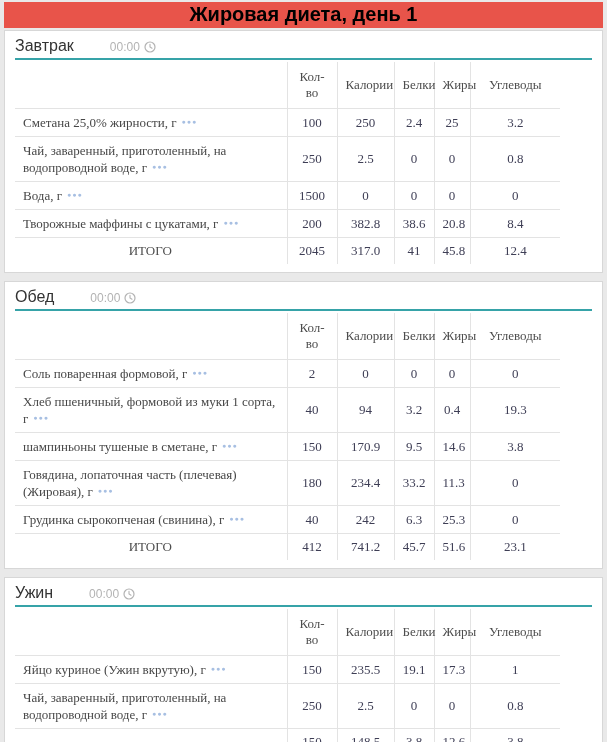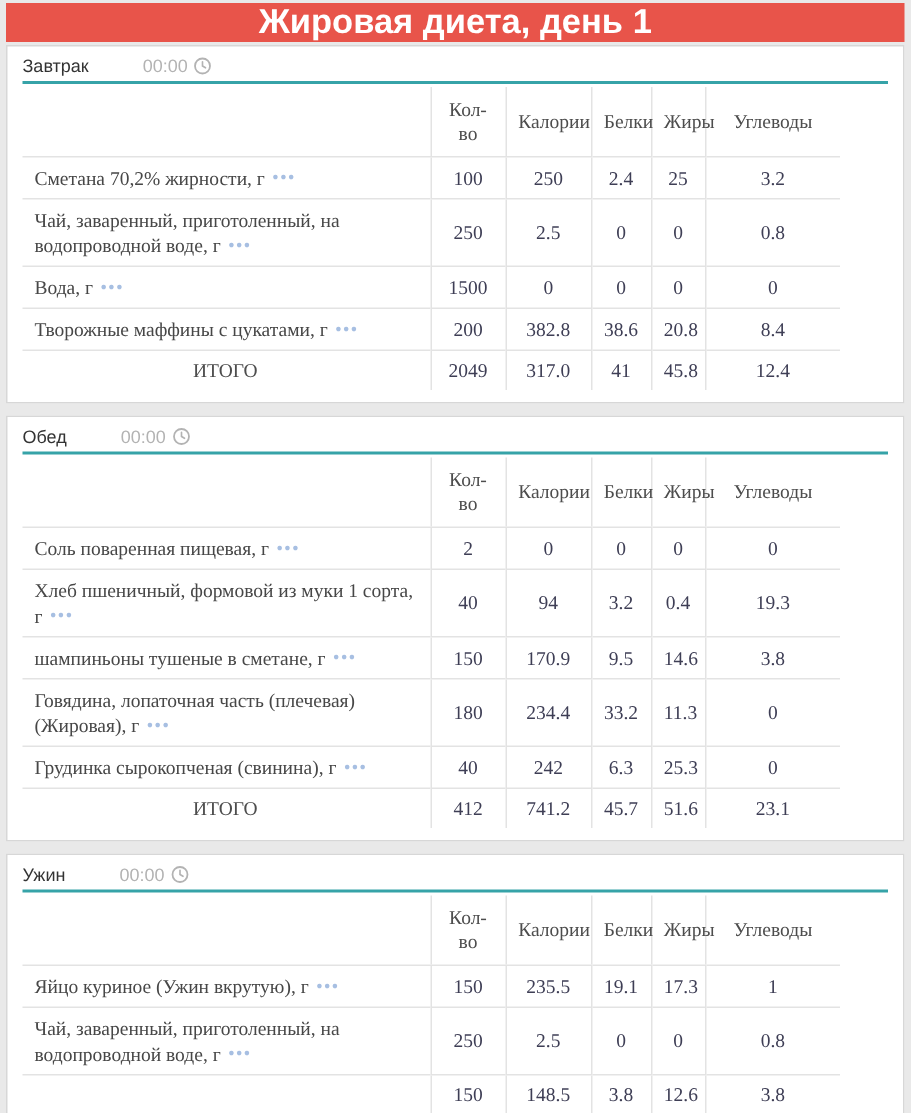--- a/index.html
+++ b/index.html
@@ -8,43 +8,43 @@
     width: 607px; min-height: 742px;
     background: #e9e9e9;
     font-family: "Liberation Sans", sans-serif;
     position: relative;
   }
   .page { padding-top: 2px; min-height: 742px; position: relative; }
 
   .title-bar {
     margin: 0 4px 2px 4px;
     background: #e8544a;
-    color: #ffffff;
-    font-size: 23px;
+    color: #000000;
+    font-size: 20px;
     font-weight: bold;
     text-align: center;
     padding: 3px 0 4px 0;
     line-height: 19px;
   }
 
   .card {
     background: #ffffff;
     border: 1px solid #d7d7d7;
     margin: 0 4px 8px 4px;
     padding: 6px 10px 8px 10px;
   }
 
   .meal-header {
     display: flex;
     align-items: baseline;
     border-bottom: 2px solid #36a3a8;
     padding-bottom: 3px;
     margin-bottom: 2px;
   }
-  .meal-name { font-size: 12px; color: #333333; }
+  .meal-name { font-size: 16px; color: #333333; }
   .meal-time {
     margin-left: 36px;
     font-size: 12px;
     color: #b3b3b3;
     cursor: pointer;
     display: inline-flex;
     align-items: center;
     gap: 4px;
   }
   .clock-svg { width: 12px; height: 12px; display: inline-block; }
@@ -115,21 +115,21 @@
           <th></th>
           <th>Кол-во</th>
           <th>Калории</th>
           <th>Белки</th>
           <th>Жиры</th>
           <th>Углеводы</th>
         </tr>
       </thead>
       <tbody>
           <tr>
-            <td class="name-cell"><span>Сметана 70,2% жирности, г</span><span class="dots">●●●</span></td>
+            <td class="name-cell"><span>Сметана 25,0% жирности, г</span><span class="dots">●●●</span></td>
             <td class="num">100</td>
             <td class="num">250</td>
             <td class="num">2.4</td>
             <td class="num">25</td>
             <td class="num">3.2</td>
           </tr>
           <tr>
             <td class="name-cell"><span>Чай, заваренный, приготоленный, на водопроводной воде, г</span><span class="dots">●●●</span></td>
             <td class="num">250</td>
             <td class="num">2.5</td>
@@ -150,21 +150,21 @@
             <td class="num">200</td>
             <td class="num">382.8</td>
             <td class="num">38.6</td>
             <td class="num">20.8</td>
             <td class="num">8.4</td>
           </tr>
         </tbody>
       <tfoot>
         <tr class="total-row">
           <td class="total-label">ИТОГО</td>
-          <td class="num">2049</td>
+          <td class="num">2045</td>
           <td class="num">317.0</td>
           <td class="num">41</td>
           <td class="num">45.8</td>
           <td class="num">12.4</td>
         </tr>
       </tfoot>
     </table>
   </section>
 
   <section class="card">
@@ -192,21 +192,21 @@
           <th></th>
           <th>Кол-во</th>
           <th>Калории</th>
           <th>Белки</th>
           <th>Жиры</th>
           <th>Углеводы</th>
         </tr>
       </thead>
       <tbody>
           <tr>
-            <td class="name-cell"><span>Соль поваренная пищевая, г</span><span class="dots">●●●</span></td>
+            <td class="name-cell"><span>Соль поваренная формовой, г</span><span class="dots">●●●</span></td>
             <td class="num">2</td>
             <td class="num">0</td>
             <td class="num">0</td>
             <td class="num">0</td>
             <td class="num">0</td>
           </tr>
           <tr>
             <td class="name-cell"><span>Хлеб пшеничный, формовой из муки 1 сорта, г</span><span class="dots">●●●</span></td>
             <td class="num">40</td>
             <td class="num">94</td>

